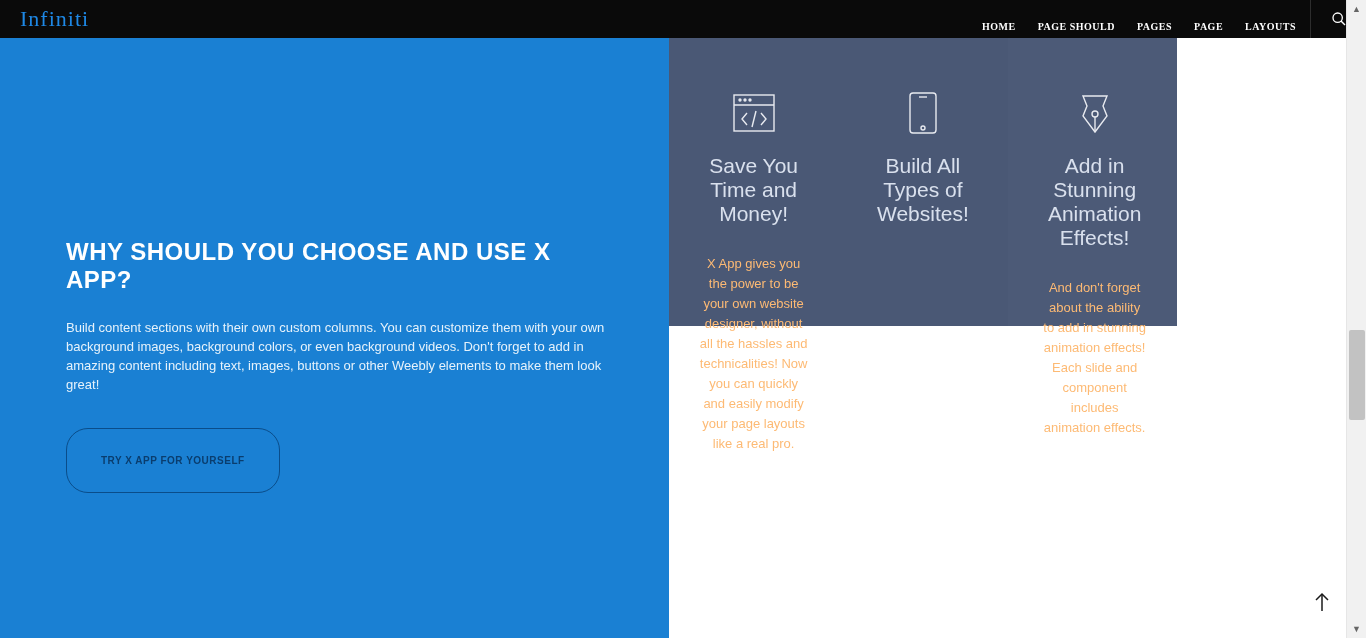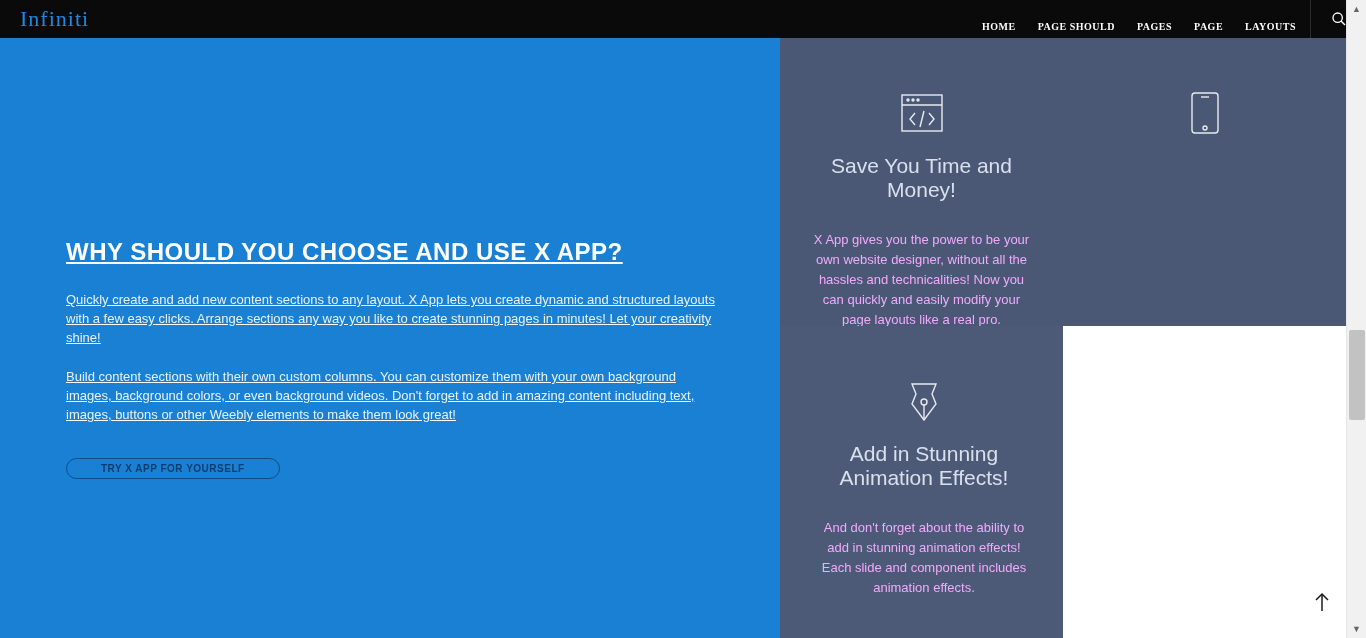--- a/index.html
+++ b/index.html
@@ -57,55 +57,54 @@
     cursor: pointer;
   }
 
   .main {
     display: flex;
     height: 600px;
     width: 1346px; 
   }
 
   .left {
-    width: 780px;
+    width: 669px;
     background: #1a80d3;
     color: #fff;
     padding: 200px 60px 0 66px;
-    text-decoration: underline;
   }
   .left h1 {
     font-size: 24px;
     font-weight: 700;
     letter-spacing: 0.5px;
     margin-bottom: 24px;
   }
   .left p {
     font-size: 13px;
     line-height: 19px;
     margin-bottom: 20px;
     color: #e6f2fb;
   }
   .cta {
     display: inline-block;
     margin-top: 14px;
     border: 1px solid #0a4d8a;
     border-radius: 22px;
-    padding: 4px 34px;
+    padding: 26px 34px;
     font-size: 10px;
     font-weight: 700;
     letter-spacing: 0.5px;
     color: #0a3d6e;
     cursor: pointer;
   }
 
   .right {
     flex: 1;
     display: grid;
-    grid-template-columns: 1fr 1fr;
+    grid-template-columns: 1fr 1fr 1fr 1fr;
     grid-template-rows: 288px 1fr;
   }
   .card {
     padding: 50px 30px 20px 30px;
     text-align: center;
     color: #e8eaf0;
   }
   .card.c1 { background: #4a5875; }
   .card.c2 { background: #4a5875; }
   .card.c3 { background: #4c5a77; padding-left: 35px; }
@@ -120,21 +119,21 @@
   }
   .card h2 {
     font-size: 21px;
     font-weight: 300;
     color: #d9e0ed;
     margin-bottom: 28px;
   }
   .card p {
     font-size: 13px;
     line-height: 20px;
-    color: #f0abfc;
+    color: #fdba74;
   }
 
   .scrollbar-track {
     position: absolute;
     right: 0;
     top: 0;
     width: 20px;
     height: 638px;
     background: #f1f1f1;
     border-left: 1px solid #e6e6e6;
@@ -189,21 +188,20 @@
       <circle cx="10" cy="10" r="7"></circle>
         <line x1="21" y1="21" x2="15" y2="15"></line>
     </svg>
   </div>
 </header>
 
 <div class="main">
 
   <section class="left">
     <h1>WHY SHOULD YOU CHOOSE AND USE X APP?</h1>
-    <p>Quickly create and add new content sections to any layout. X App lets you create dynamic and structured layouts with a few easy clicks. Arrange sections any way you like to create stunning pages in minutes! Let your creativity shine!</p>
     <p>Build content sections with their own custom columns. You can customize them with your own background images, background colors, or even background videos. Don't forget to add in amazing content including text, images, buttons or other Weebly elements to make them look great!</p>
     <div class="cta">TRY X APP FOR YOURSELF</div>
   </section>
 
   <section class="right">
 
     <div class="card c1">
       <div class="icon-wrap">
         <svg width="44" height="40" viewBox="0 0 44 40" fill="none" stroke="#e8eaf0" stroke-width="1.4">
           <rect x="2" y="2" width="40" height="36"></rect>
@@ -221,20 +219,21 @@
     </div>
 
     <div class="card c2">
       <div class="icon-wrap">
         <svg width="30" height="44" viewBox="0 0 30 44" fill="none" stroke="#e8eaf0" stroke-width="1.4">
           <rect x="2" y="2" width="26" height="40" rx="3"></rect>
           <line x1="11" y1="6" x2="19" y2="6"></line>
           <circle cx="15" cy="37" r="2"></circle>
         </svg>
       </div>
+      <h2>Build All Types of Websites!</h2>
     </div>
 
     <div class="card c3">
       <div class="icon-wrap">
         <svg width="36" height="42" viewBox="0 0 36 42" fill="none" stroke="#e8eaf0" stroke-width="1.4">
           <path d="M6 4 L30 4 L26 14 L30 24 L18 40 L6 24 L10 14 Z"></path>
           <circle cx="18" cy="22" r="3"></circle>
           <line x1="18" y1="25" x2="18" y2="40"></line>
         </svg>
       </div>

